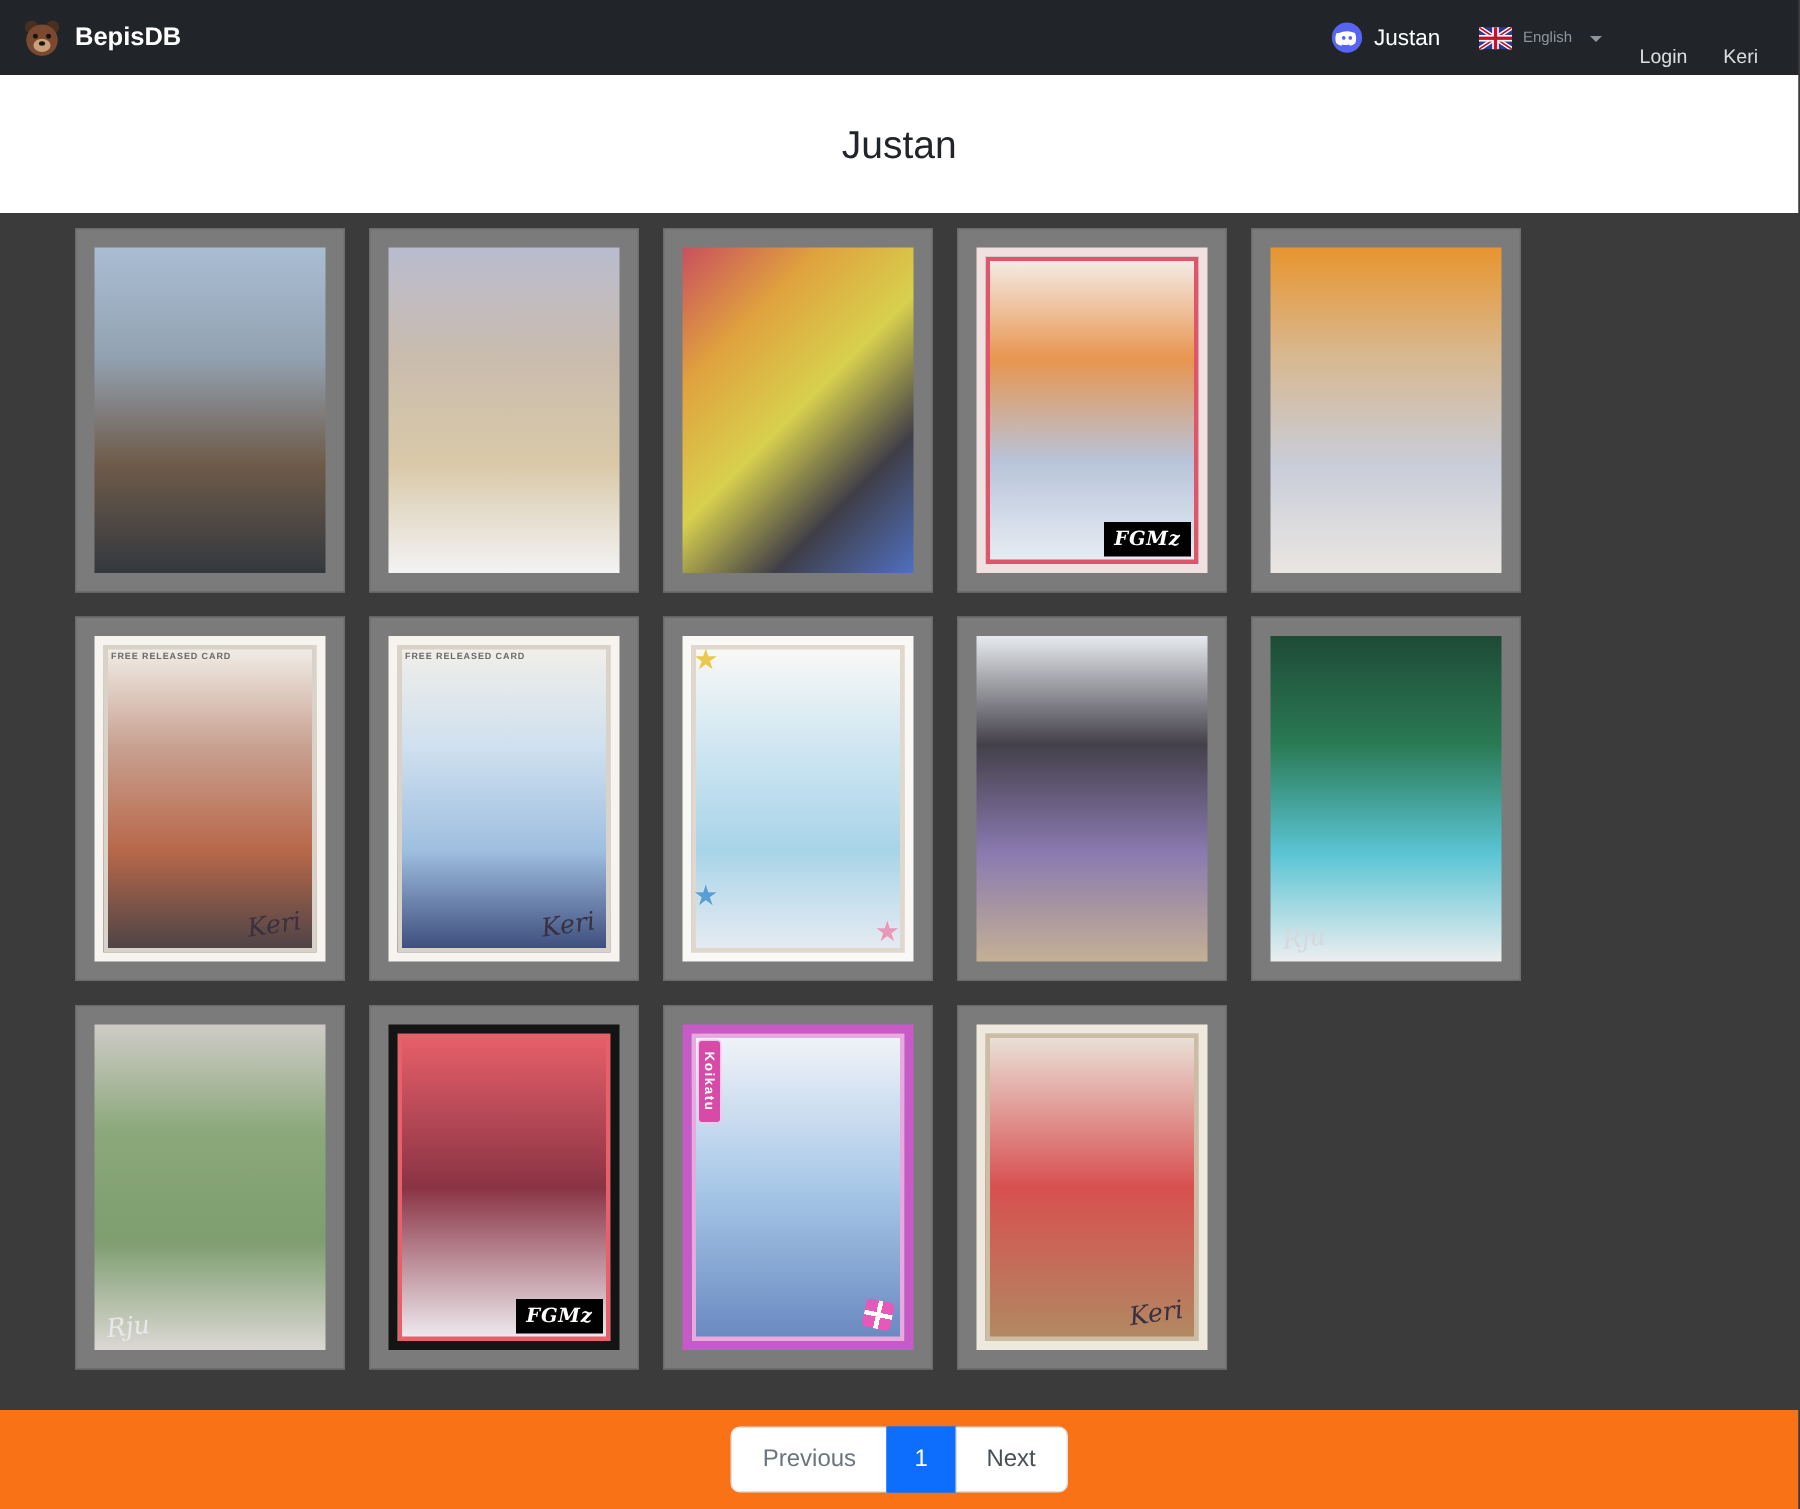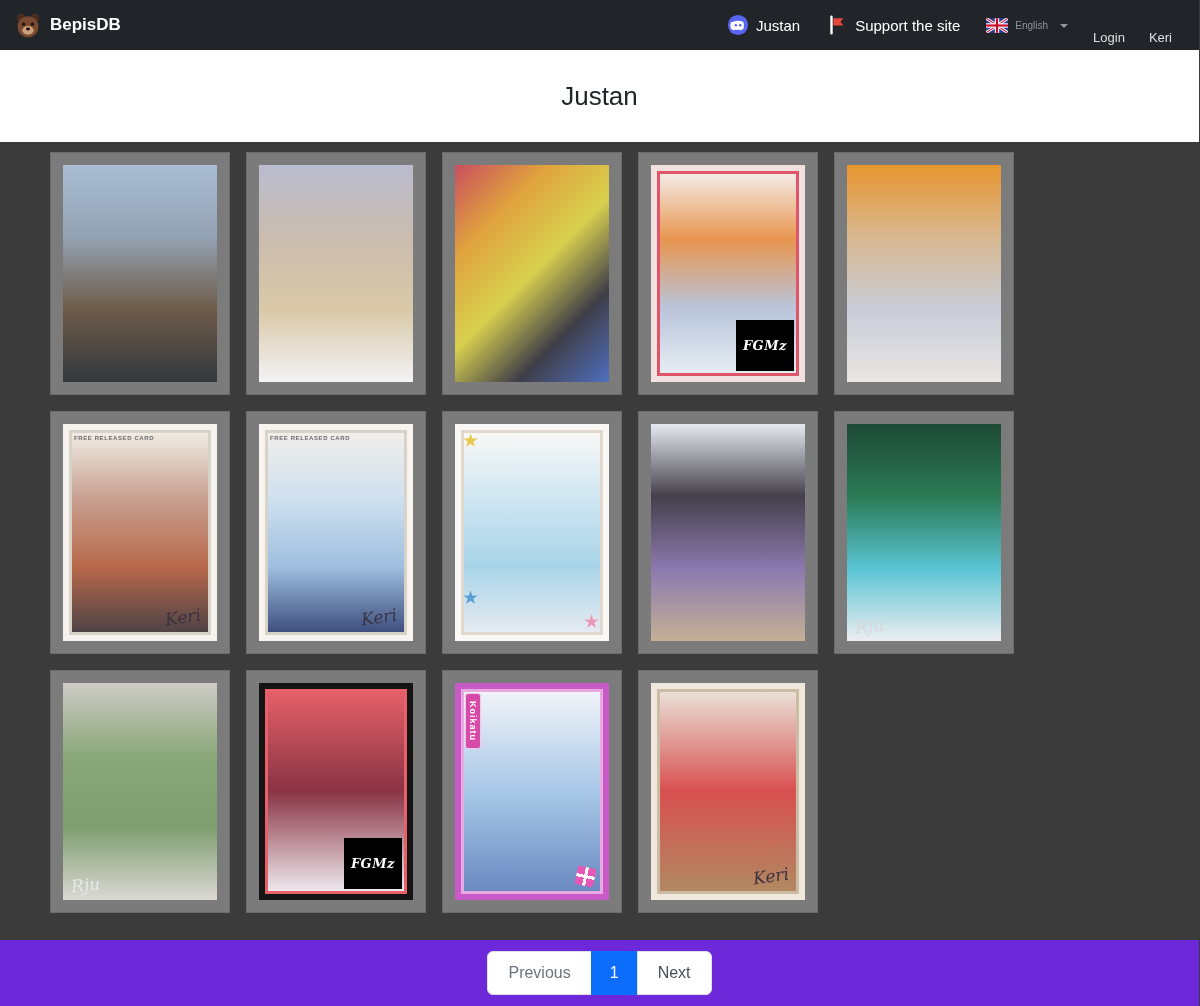--- a/index.html
+++ b/index.html
@@ -77,21 +77,21 @@
     border: 1px solid #6c6c6c;
     padding: 12px;
     cursor: pointer;
   }
   .thumb { width: 100%; height: 100%; position: relative; overflow: hidden; }
 
   .ov-badge {
     position: absolute; right: 5px; bottom: 5px;
     background: #000; color: #fff;
     font: italic bold 13px "DejaVu Serif", serif;
-    padding: 18px 7px;
+    padding: 4px 7px;
     letter-spacing: .5px;
   }
   .ov-caption {
     position: absolute; left: 5px; top: 5px;
     font: 600 6px "Liberation Sans", sans-serif;
     color: #6a6a6a; letter-spacing: .6px;
   }
   .ov-signature { position: absolute; font: italic 17px "DejaVu Serif", serif; }
   .ov-signature.br { right: 10px; bottom: 8px; transform: rotate(-8deg); }
   .ov-signature.bl { left: 8px; bottom: 5px; transform: rotate(-6deg); }
@@ -110,21 +110,21 @@
     position: absolute; right: 8px; bottom: 8px;
     width: 19px; height: 19px; border-radius: 3px;
     transform: rotate(12deg);
     background-image:
       linear-gradient(to right, transparent 42%, #ffffff 42%, #ffffff 58%, transparent 58%),
       linear-gradient(to bottom, transparent 42%, #ffffff 42%, #ffffff 58%, transparent 58%);
   }
 
   
   .pager-bar {
-    background: #6d28d9;
+    background: #f97316;
     flex: 0 0 auto;
     height: 66px;
     display: flex;
     align-items: center;
     justify-content: center;
   }
   .pager { display: flex; }
   .page-btn {
     border: 1px solid #dee2e6;
     background: #fff;
@@ -159,27 +159,20 @@
 
     <div class="nav-right">
       <a class="nav-ext">
         <svg class="icon-20" viewBox="0 0 24 24">
           <circle cx="12" cy="12" r="11" fill="#5865F2"></circle>
           <path d="M6.2 8.8 q5.8 -2.8 11.6 0 q1.6 3.9 0.2 7.4 q-1.9 1.5 -3.9 1.8 l-.5-1 q-3 .8 -5 0 l-.5 1 q-2-.3-3.9-1.8 q-1.4-3.5 0.2-7.4z" fill="#fff"></path>
           <circle cx="9.6" cy="12.3" r="1.35" fill="#5865F2"></circle>
           <circle cx="14.4" cy="12.3" r="1.35" fill="#5865F2"></circle>
         </svg>
         <span>Justan</span>
-      </a>
-      <a class="nav-ext">
-        <svg class="icon-20" viewBox="0 0 24 24">
-          <path d="M6 3 v18" stroke="#ffffff" stroke-width="2.6" stroke-linecap="round"></path>
-          <path d="M8 4.5 h11 l-3.2 4 3.2 4 H8z" fill="#e8453c"></path>
-        </svg>
-        <span>Support the site</span>
       </a>
       <div class="lang">
         <svg class="flag" viewBox="0 0 60 40">
           <rect width="60" height="40" fill="#2b3990"></rect>
           <path d="M0 0 L60 40 M60 0 L0 40" stroke="#ffffff" stroke-width="8"></path>
           <path d="M0 0 L60 40 M60 0 L0 40" stroke="#c8102e" stroke-width="3"></path>
           <rect x="24" width="12" height="40" fill="#ffffff"></rect>
           <rect y="14" width="60" height="12" fill="#ffffff"></rect>
           <rect x="27" width="6" height="40" fill="#c8102e"></rect>
           <rect y="17" width="60" height="6" fill="#c8102e"></rect>

